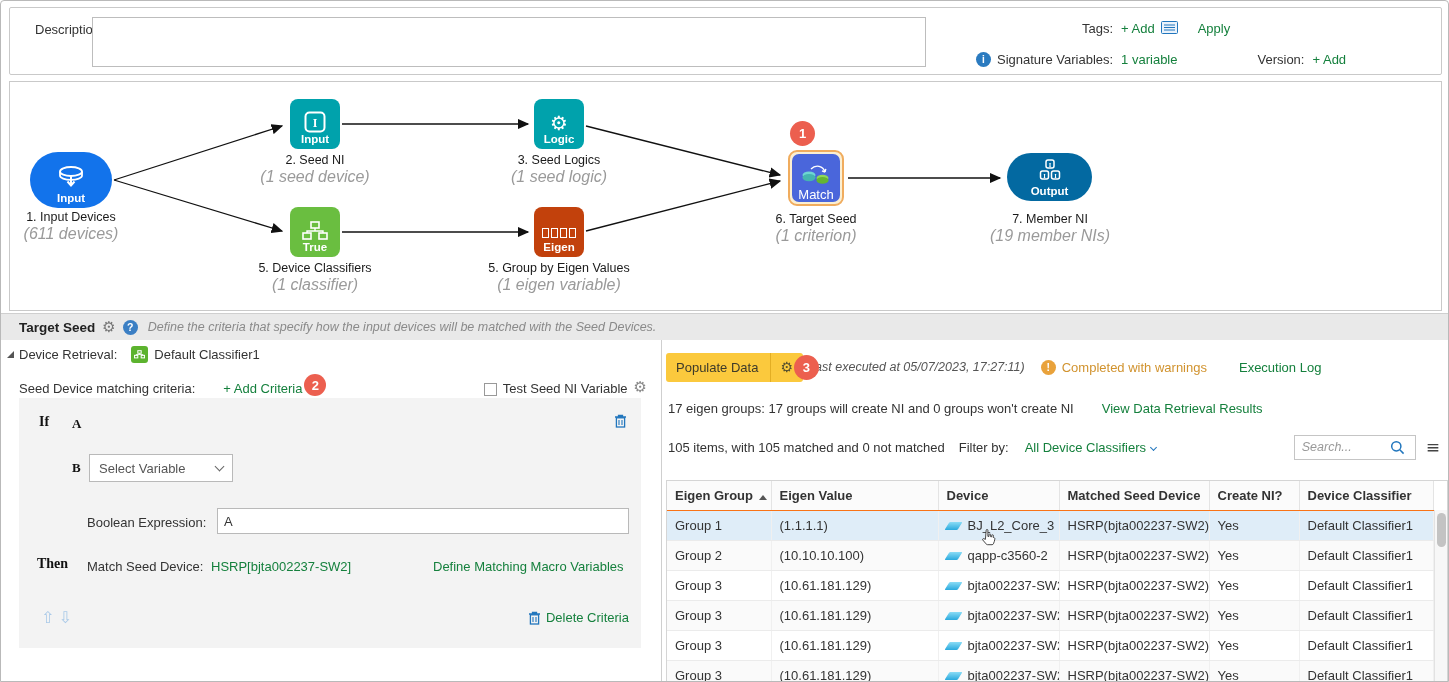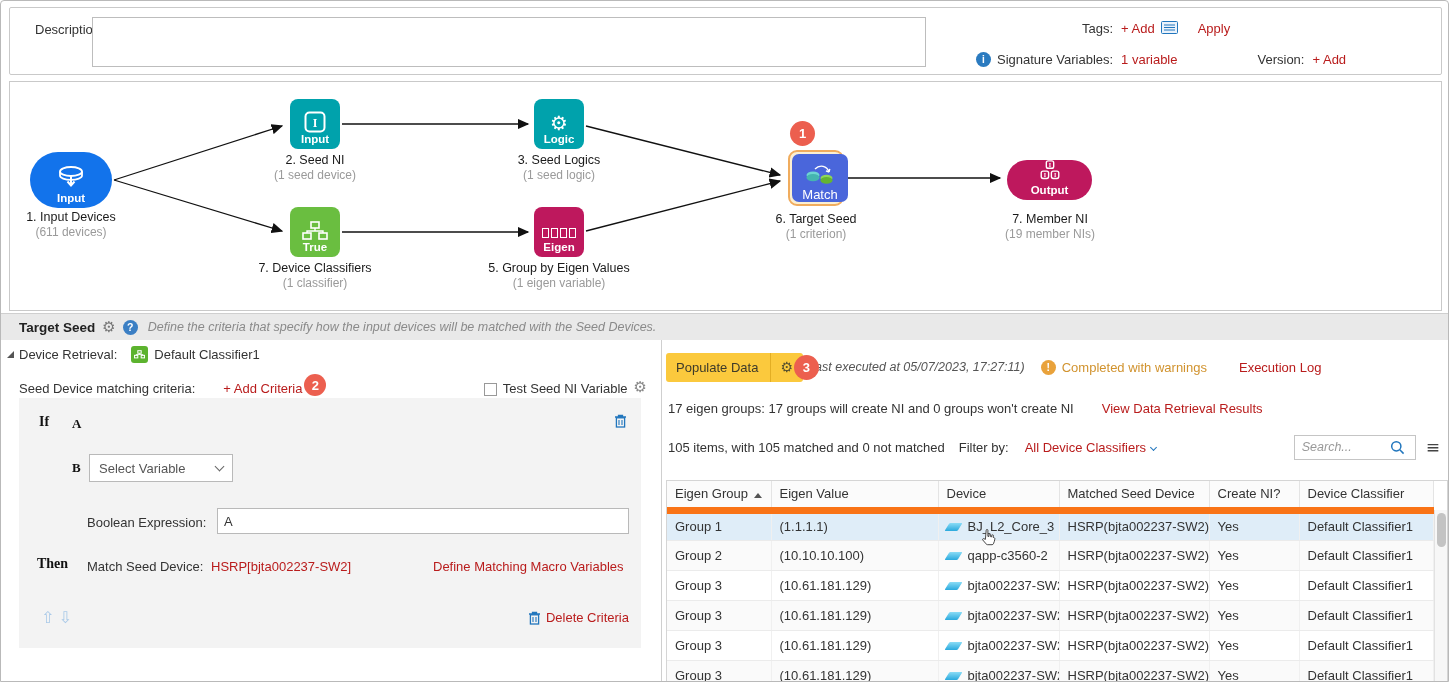--- a/index.html
+++ b/index.html
@@ -10,46 +10,46 @@
 
   
   .desc-box { position:absolute; left:8px; top:6px; width:1433px; height:68px;
     border:1px solid #c9c9c9; border-radius:2px; background:#fff; }
   .desc-label { position:absolute; left:25px; top:14px; color:#333; }
   .desc-input { position:absolute; left:82px; top:9px; width:834px; height:50px;
     border:1px solid #bdbdbd; resize:none; outline:none; font:13px "Liberation Sans",sans-serif; padding:4px; }
   .tags-line { position:absolute; left:1072px; top:13px; display:flex; align-items:flex-start; }
   .sig-line  { position:absolute; left:966px; top:44px; display:flex; align-items:center; }
   .lbl { color:#333; }
-  a.lnk { color:#b91c1c; text-decoration:none; cursor:pointer; }
+  a.lnk { color:#15803d; text-decoration:none; cursor:pointer; }
   .list-icon { display:inline-block; margin:0 4px 0 6px; }
   .round-ico { display:inline-flex; width:15px; height:15px; border-radius:50%;
     background:#2B7BC0; color:#fff; font-size:10px; font-weight:bold;
     align-items:center; justify-content:center; margin-right:6px; }
   .gap8{width:8px;} .gap16{width:16px;} .gap80{width:80px;}
 
   
   .diagram { position:absolute; left:8px; top:80px; width:1433px; height:230px;
     border:1px solid #c9c9c9; background:#fff; }
   .diagram svg.arrows { position:absolute; left:0; top:0; }
   .node { position:absolute; display:flex; flex-direction:column; align-items:center;
     justify-content:flex-end; color:#fff; }
   .node .nlabel { font-weight:bold; font-size:11.5px; padding-bottom:4px; }
   .n-input  { left:20px;  top:70px; width:82px; height:56px; border-radius:28px; background:#1273EB; }
   .n-seed   { left:280px; top:17px; width:50px; height:50px; border-radius:8px; background:#00A2AC; }
   .n-logic  { left:524px; top:17px; width:50px; height:50px; border-radius:8px; background:#00A2AC; }
   .n-class  { left:280px; top:125px; width:50px; height:50px; border-radius:8px; background:#6ABE40; }
-  .n-eigen  { left:524px; top:125px; width:50px; height:50px; border-radius:8px; background:#be185d; }
+  .n-eigen  { left:524px; top:125px; width:50px; height:50px; border-radius:8px; background:#c2410c; }
   .n-match-wrap { position:absolute; left:778px; top:68px; width:56px; height:56px;
     border:2px solid #F0AC5E; border-radius:9px; background:#FBEFD2; padding:2px; }
-  .n-match { position:relative; left:0; top:0; width:56px; height:48px; border-radius:7px; background:#4A66DB;
+  .n-match { position:relative; left:0; top:0; width:48px; height:48px; border-radius:7px; background:#4A66DB;
     display:flex; flex-direction:column; align-items:center; justify-content:flex-end; color:#fff;}
-  .n-output { left:997px; top:78px; width:85px; height:40px; border-radius:28px; background:#be185d; }
+  .n-output { left:997px; top:71px; width:85px; height:48px; border-radius:28px; background:#0369a1; }
   .node-caption { position:absolute; text-align:center; color:#1a1a1a; font-size:12.5px; }
-  .node-caption .sub { color:#9a9a9a; font-size:12px; margin-top:1px; }
+  .node-caption .sub { color:#9a9a9a; font-style:italic; font-size:16px; margin-top:1px; }
   .cap-input  { left:0px;   top:128px; width:122px; }
   .cap-seed   { left:230px; top:71px;  width:150px; }
   .cap-logic  { left:474px; top:71px;  width:150px; }
   .cap-class  { left:220px; top:179px; width:170px; }
   .cap-eigen  { left:449px; top:179px; width:200px; }
   .cap-match  { left:731px; top:130px; width:150px; }
   .cap-output { left:965px; top:130px; width:150px; }
   .num-badge { display:inline-flex; width:25px; height:25px; border-radius:50%; background:#EC5F4F;
     color:#fff; font-weight:bold; font-size:13px; align-items:center; justify-content:center; }
   .badge-match { position:absolute; left:780px; top:39px; z-index:5; }
@@ -107,22 +107,22 @@
     transform:rotate(45deg); display:inline-block; margin:-2px 0 0 5px; vertical-align:middle; }
   .search-box { margin-left:auto; display:flex; align-items:center; width:122px; height:25px;
     border:1px solid #c5c5c5; background:#fff; padding:0 5px 0 7px; }
   .search-box input { border:none; outline:none; width:88px; font:12.5px "Liberation Sans",sans-serif; }
   .search-box input::placeholder { font-style:italic; color:#999; }
   .hamburger { font-family:"DejaVu Sans",sans-serif; font-size:17px; color:#444; margin-left:10px; }
 
   .table-wrap { position:absolute; left:4px; top:140px; right:2px; bottom:0;
     border:1px solid #d5d5d5; border-bottom:none; overflow:hidden; background:#fff; }
   table.grid { border-collapse:collapse; table-layout:fixed; width:calc(100% - 13px); }
-  table.grid th { height:29px; text-align:left; font-weight:normal; color:#333; background:#FBFBFB;
-    border-bottom:7px solid #f97316; border-right:1px solid #e4e4e4; padding-left:8px; }
+  table.grid th { height:29px; text-align:left; font-weight:bold; color:#333; background:#FBFBFB;
+    border-bottom:1px solid #f97316; border-right:1px solid #e4e4e4; padding-left:8px; }
   table.grid td { height:30px; border-bottom:1px solid #ebebeb; border-right:1px solid #f0f0f0;
     padding-left:8px; white-space:nowrap; overflow:hidden; }
   table.grid tr:nth-child(even) td { background:#FAFAFA; }
   table.grid tr.selected td { background:#DFEDF8; }
   .sort-asc { display:inline-block; width:0; height:0; border-left:4px solid transparent;
     border-right:4px solid transparent; border-bottom:5px solid #555; margin-left:6px; }
   .dev-icon { display:inline-block; width:13px; height:8px; border-radius:1px;
     background:linear-gradient(#8ADCF6,#2AA9DD); transform:skewX(-32deg); margin-right:8px; }
   .vscroll { position:absolute; right:0; top:29px; bottom:0; width:13px; background:#F7F7F7; border-left:1px solid #e2e2e2; }
   .vscroll .thumb { position:absolute; left:2px; top:3px; width:9px; height:34px; background:#c3c3c3; border-radius:5px; }
@@ -216,21 +216,21 @@
     <div class="node n-class">
       <svg width="26" height="20" viewBox="0 0 26 20">
         <rect x="9" y="1" width="8" height="6" fill="none" stroke="#fff" stroke-width="1.6"></rect>
         <rect x="1" y="12" width="8" height="6" fill="none" stroke="#fff" stroke-width="1.6"></rect>
         <rect x="17" y="12" width="8" height="6" fill="none" stroke="#fff" stroke-width="1.6"></rect>
         <path d="M13 7 v3 M5 12 v-2 h16 v2" fill="none" stroke="#fff" stroke-width="1.4"></path>
       </svg>
       <span class="nlabel">True</span>
     </div>
     <div class="node-caption cap-class">
-      <div>7. Device Classifiers</div>
+      <div>5. Device Classifiers</div>
         <div class="sub">(1 classifier)</div>
     </div>
 
     <div class="node n-eigen">
       <span class="eigen-sq">
           <i></i>
           <i></i>
           <i></i>
           <i></i>
         </span>

